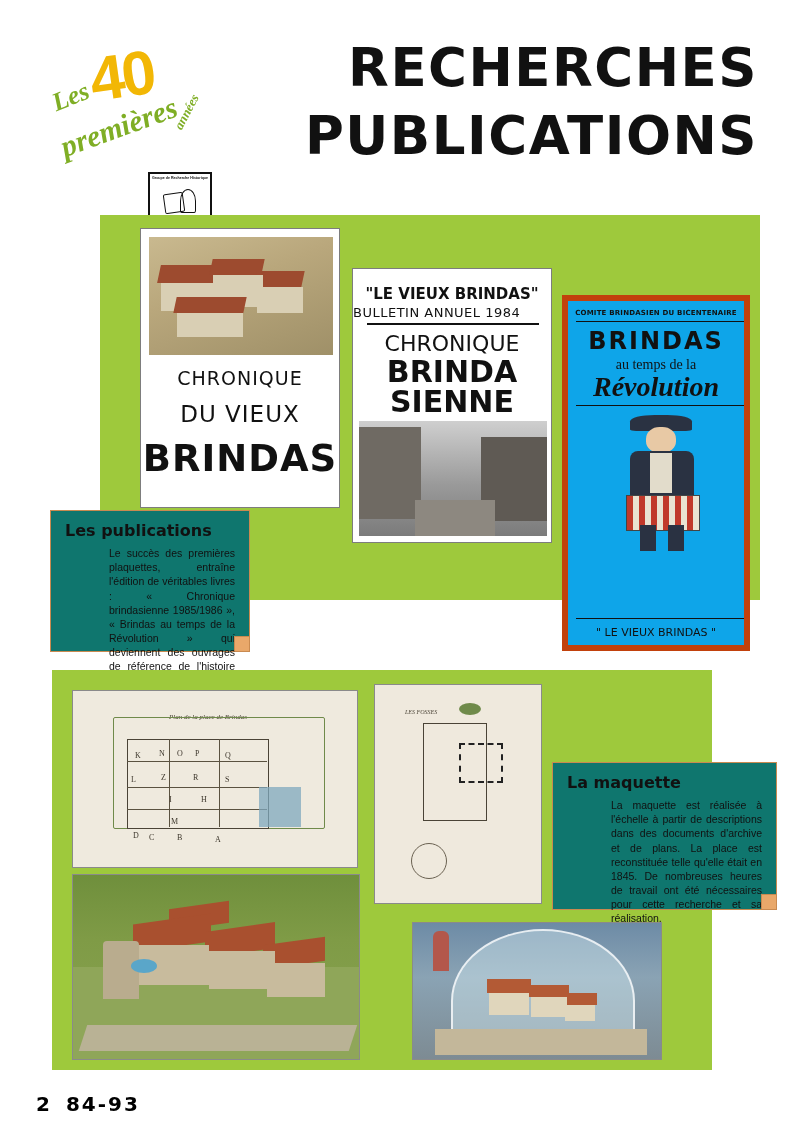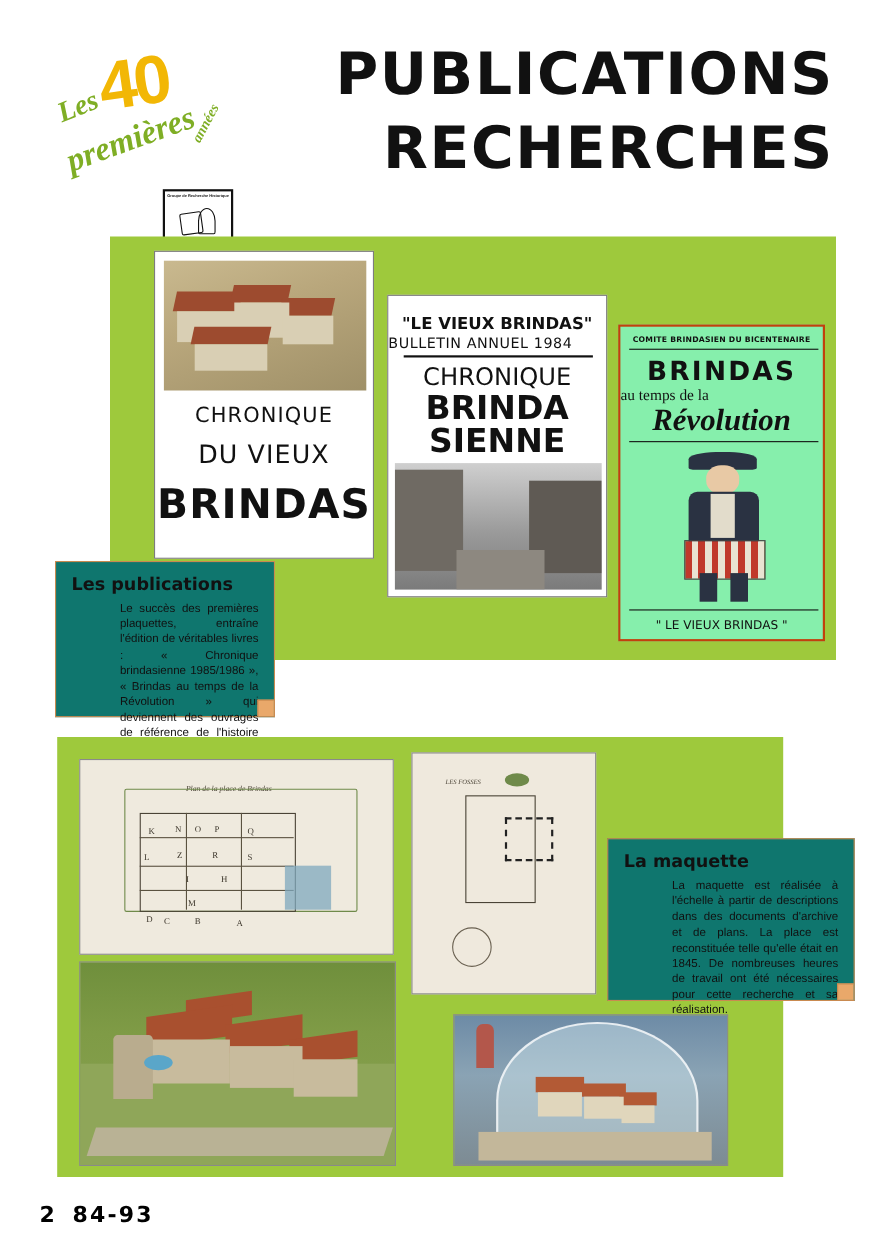--- a/index.html
+++ b/index.html
@@ -270,23 +270,23 @@
   }
   #book-bulletin .photo .road {
     position: absolute;
     left: 56px; bottom: 0; width: 80px; height: 36px;
     background: #8d8880;
   }
 
   
   #book-revolution {
     left: 562px; top: 295px;
-    width: 188px; height: 288px;
-    background: #86efac;
-    border: 2px solid #c2410c;
+    width: 188px; height: 356px;
+    background: #0ea5e9;
+    border: 6px solid #c2410c;
   }
   #book-revolution .comite {
     position: absolute;
     left: 0; top: 8px; width: 100%;
     text-align: center;
     font-family: "DejaVu Sans", sans-serif;
     font-size: 7px;
     font-weight: bold;
     color: #111;
     letter-spacing: 0.2px;
@@ -302,21 +302,21 @@
     text-align: center;
     font-family: "DejaVu Sans", sans-serif;
     font-weight: bold;
     font-size: 24px;
     letter-spacing: 2px;
     color: #111;
   }
   #book-revolution .t2 {
     position: absolute;
     left: 0; top: 56px; width: 100%;
-    text-align: left;
+    text-align: center;
     font-family: "Liberation Serif", serif;
     font-size: 14px;
     color: #111;
   }
   #book-revolution .t3 {
     position: absolute;
     left: 0; top: 70px; width: 100%;
     text-align: center;
     font-family: Liberation Serif, serif;
     font-style: italic;
@@ -650,22 +650,22 @@
 
     <div id="assoc-stamp">
       <div class="stamp-top">Groupe de Recherche Historique</div>
       <div class="stamp-art"></div>
       <div class="stamp-rule"></div>
       <div class="stamp-bottom">LE VIEUX BRINDAS</div>
     </div>
   </div>
 
   <div id="title-block">
+    <div class="doc-title">RECHERCHES</div>
     <div class="doc-title">PUBLICATIONS</div>
-    <div class="doc-title">RECHERCHES</div>
   </div>
 </div>
 
 <div id="panel-publications"></div>
 
 <div class="book" id="book-chronique-vieux">
   <div class="photo">
     <div class="roof" style="left:10px; top:28px; width:60px; height:18px;"></div>
     <div class="roof" style="left:62px; top:22px; width:52px; height:16px;"></div>
     <div class="roof" style="left:106px; top:34px; width:48px; height:16px;"></div>

